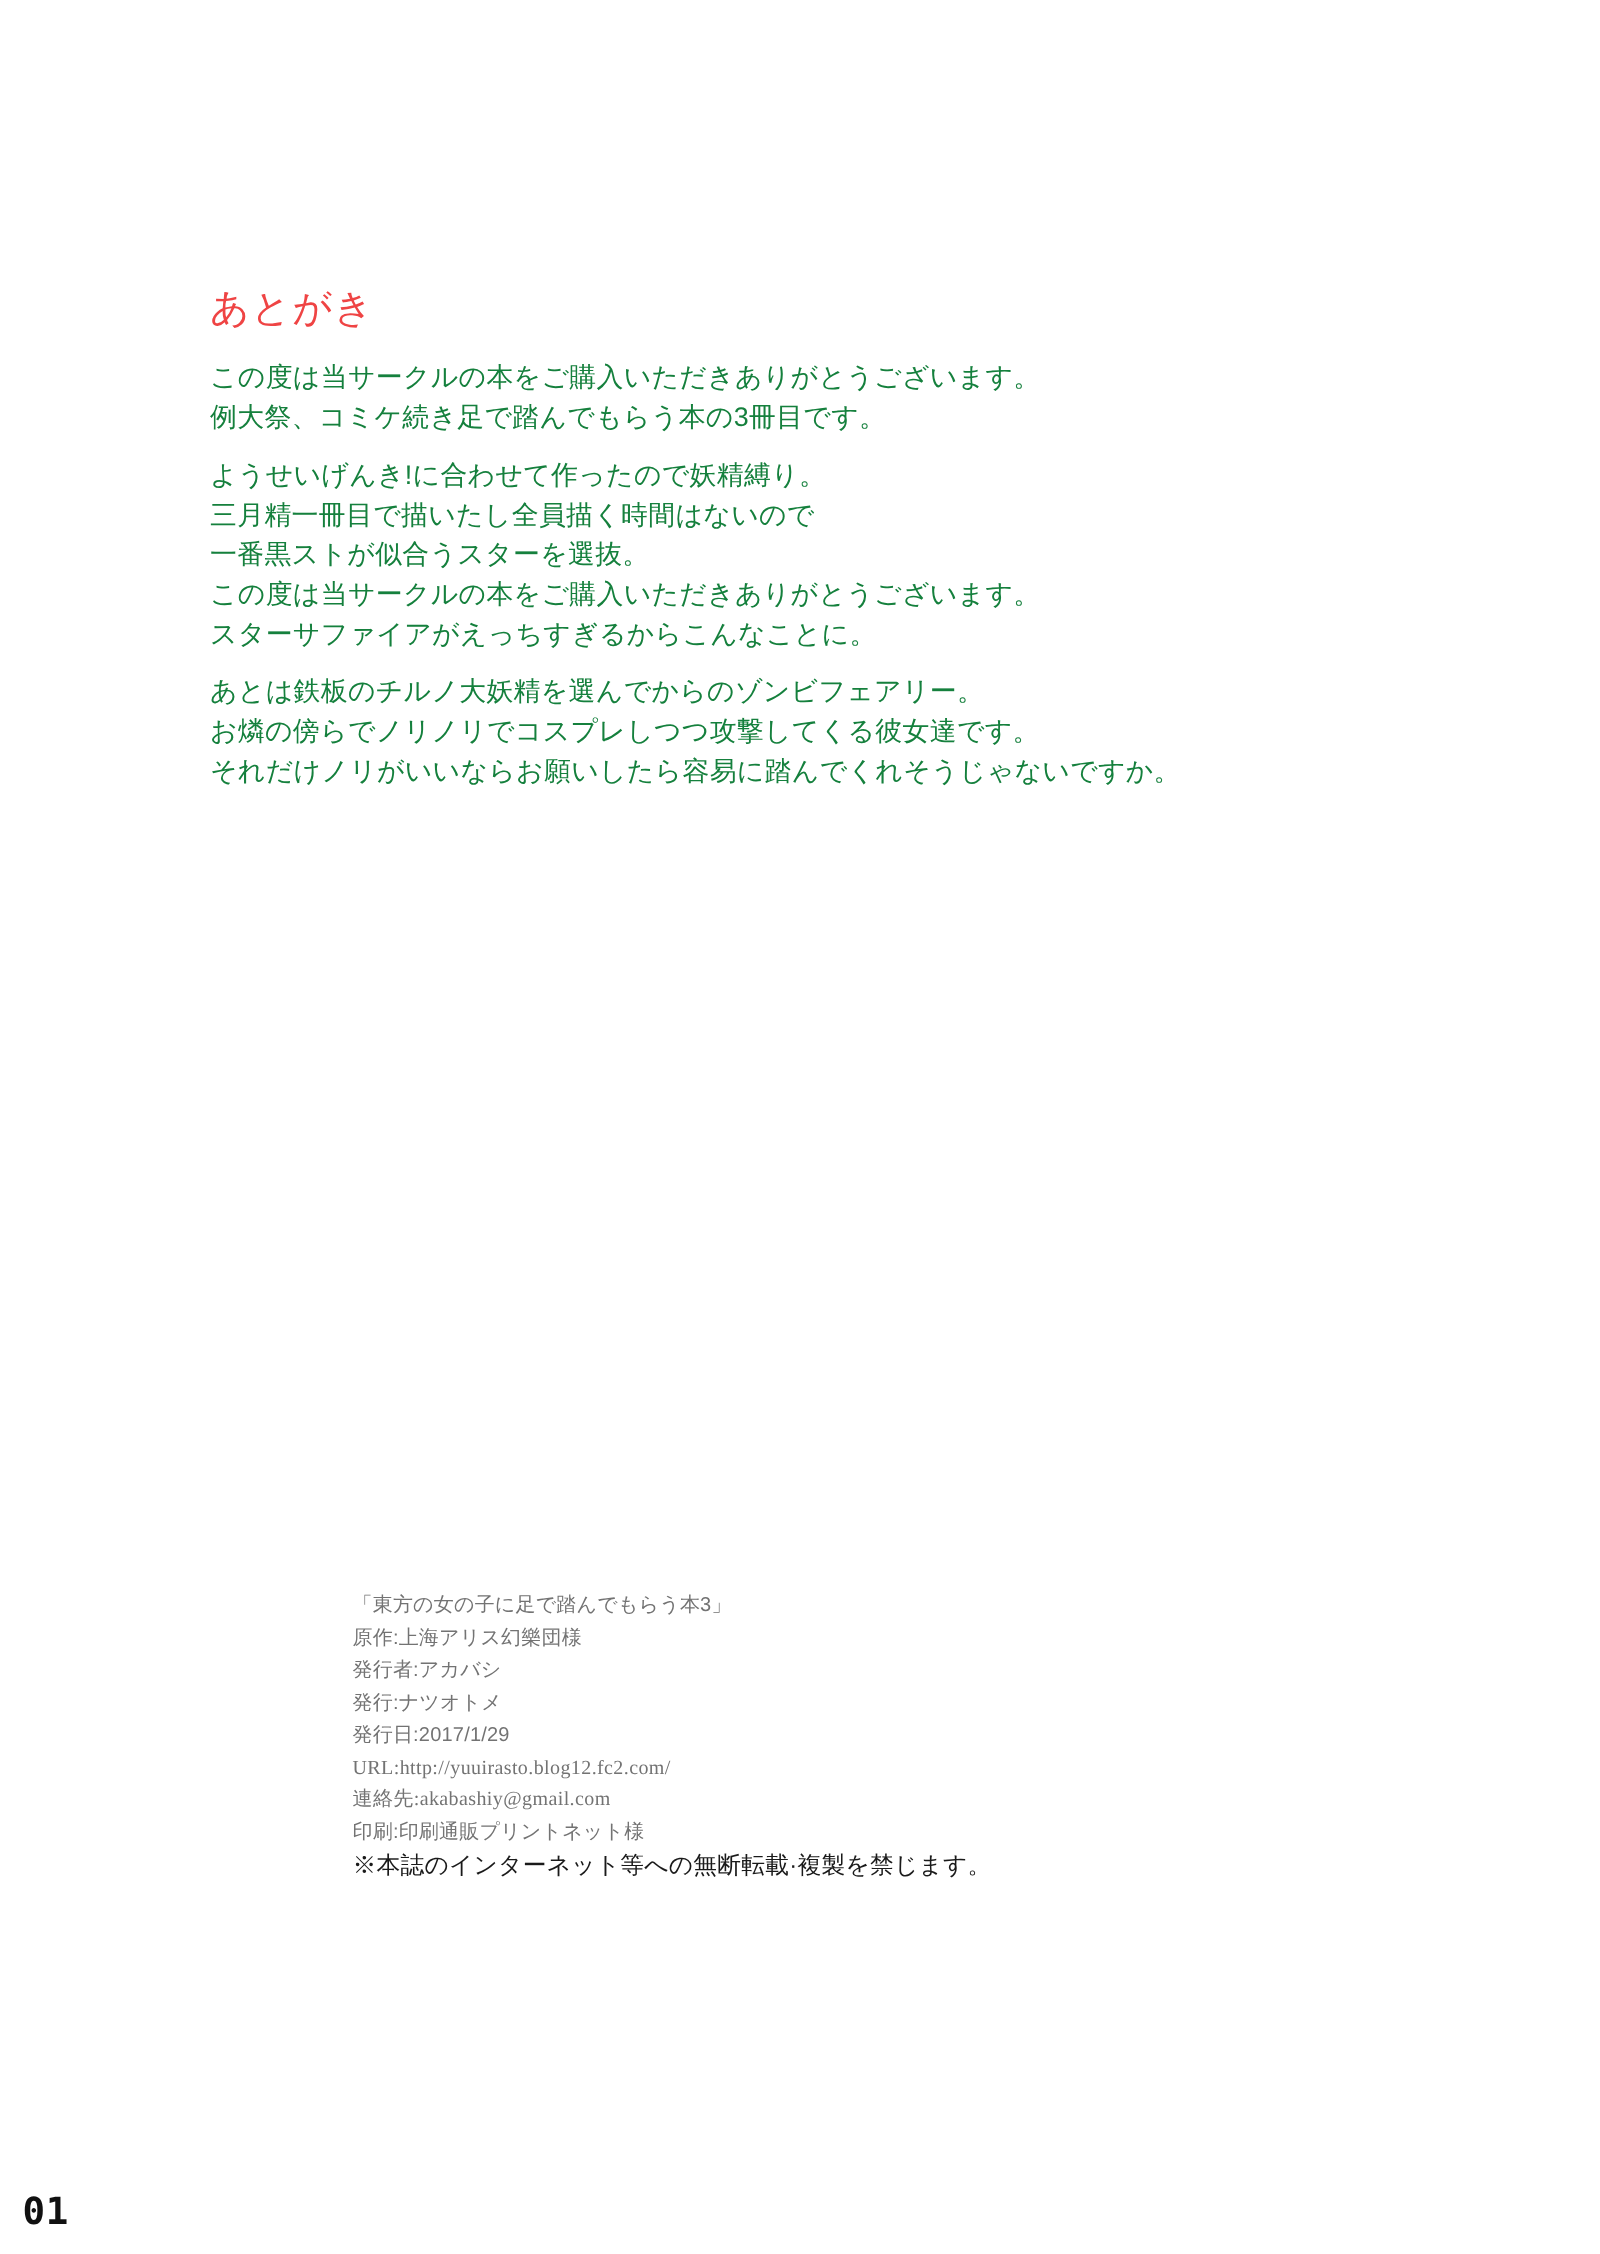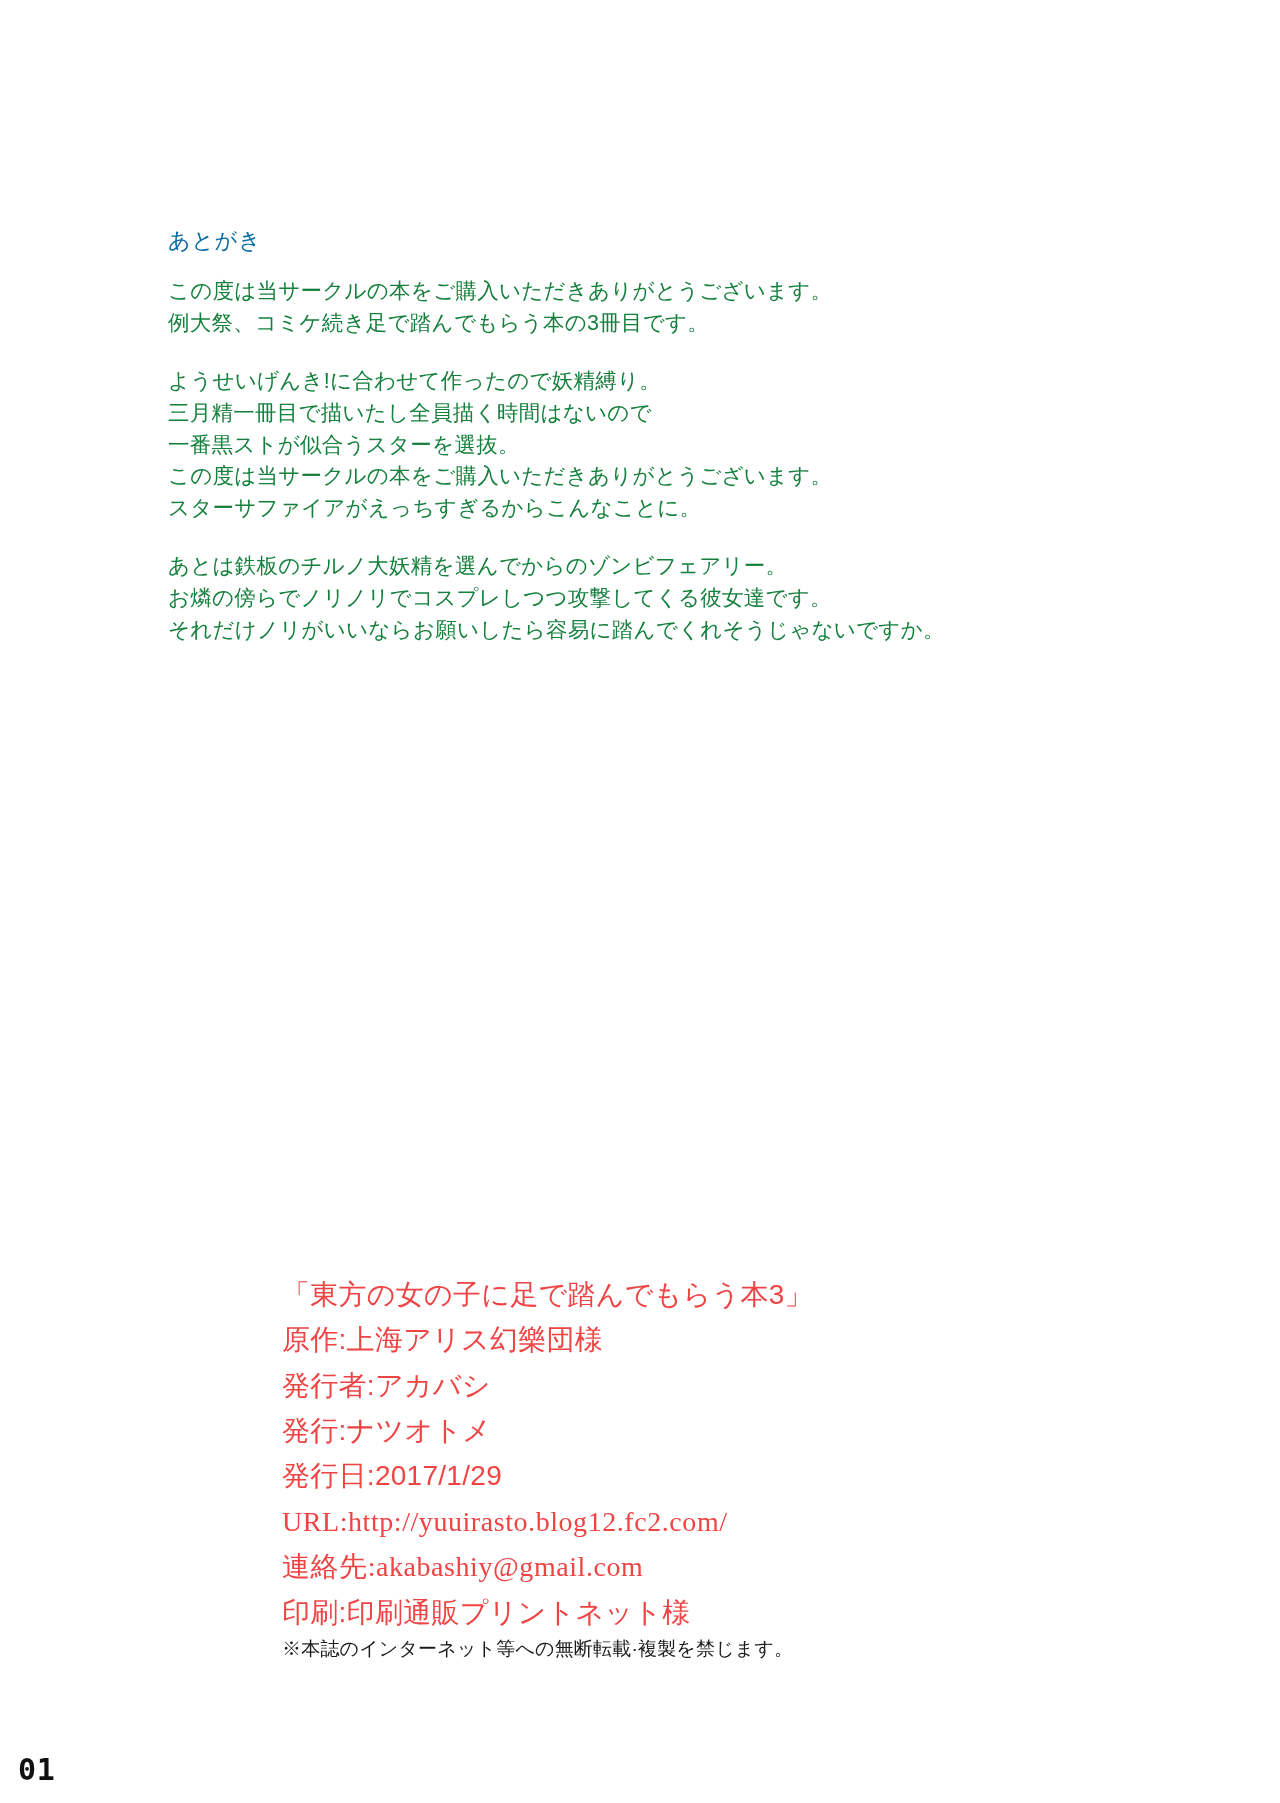--- a/index.html
+++ b/index.html
@@ -23,56 +23,56 @@
 
   
   .afterword {
     position: absolute;
     left: 168px;
     top: 228px;
     width: 940px;
   }
 
   .afterword-title {
-    font-size: 22px;
+    font-size: 31px;
     line-height: 1.2;
     letter-spacing: 0.04em;
-    color: #0369a1;
+    color: #ef4444;
     margin: 0 0 22px 0;
     font-weight: 400;
   }
 
   .para {
     font-size: 21.5px;
     line-height: 1.48;
     letter-spacing: 0.012em;
     color: #15803d;
     margin: 0;
   }
   .para + .para {
-    margin-top: 26px;
+    margin-top: 14px;
   }
   .para .line {
     display: block;
     white-space: pre;
   }
 
   
   .colophon {
     position: absolute;
     left: 282px;
     top: 1272px;
     width: 700px;
   }
   .colophon .cline {
     display: block;
-    font-size: 28px;
+    font-size: 16px;
     line-height: 1.62;
     letter-spacing: 0.01em;
-    color: #ef4444;
+    color: #737373;
     white-space: pre;
   }
   .colophon .cline.mono {
     font-family: "Liberation Serif", serif;
     letter-spacing: 0.02em;
   }
   .colophon .notice {
     display: block;
     font-size: 19px;
     line-height: 1.5;

